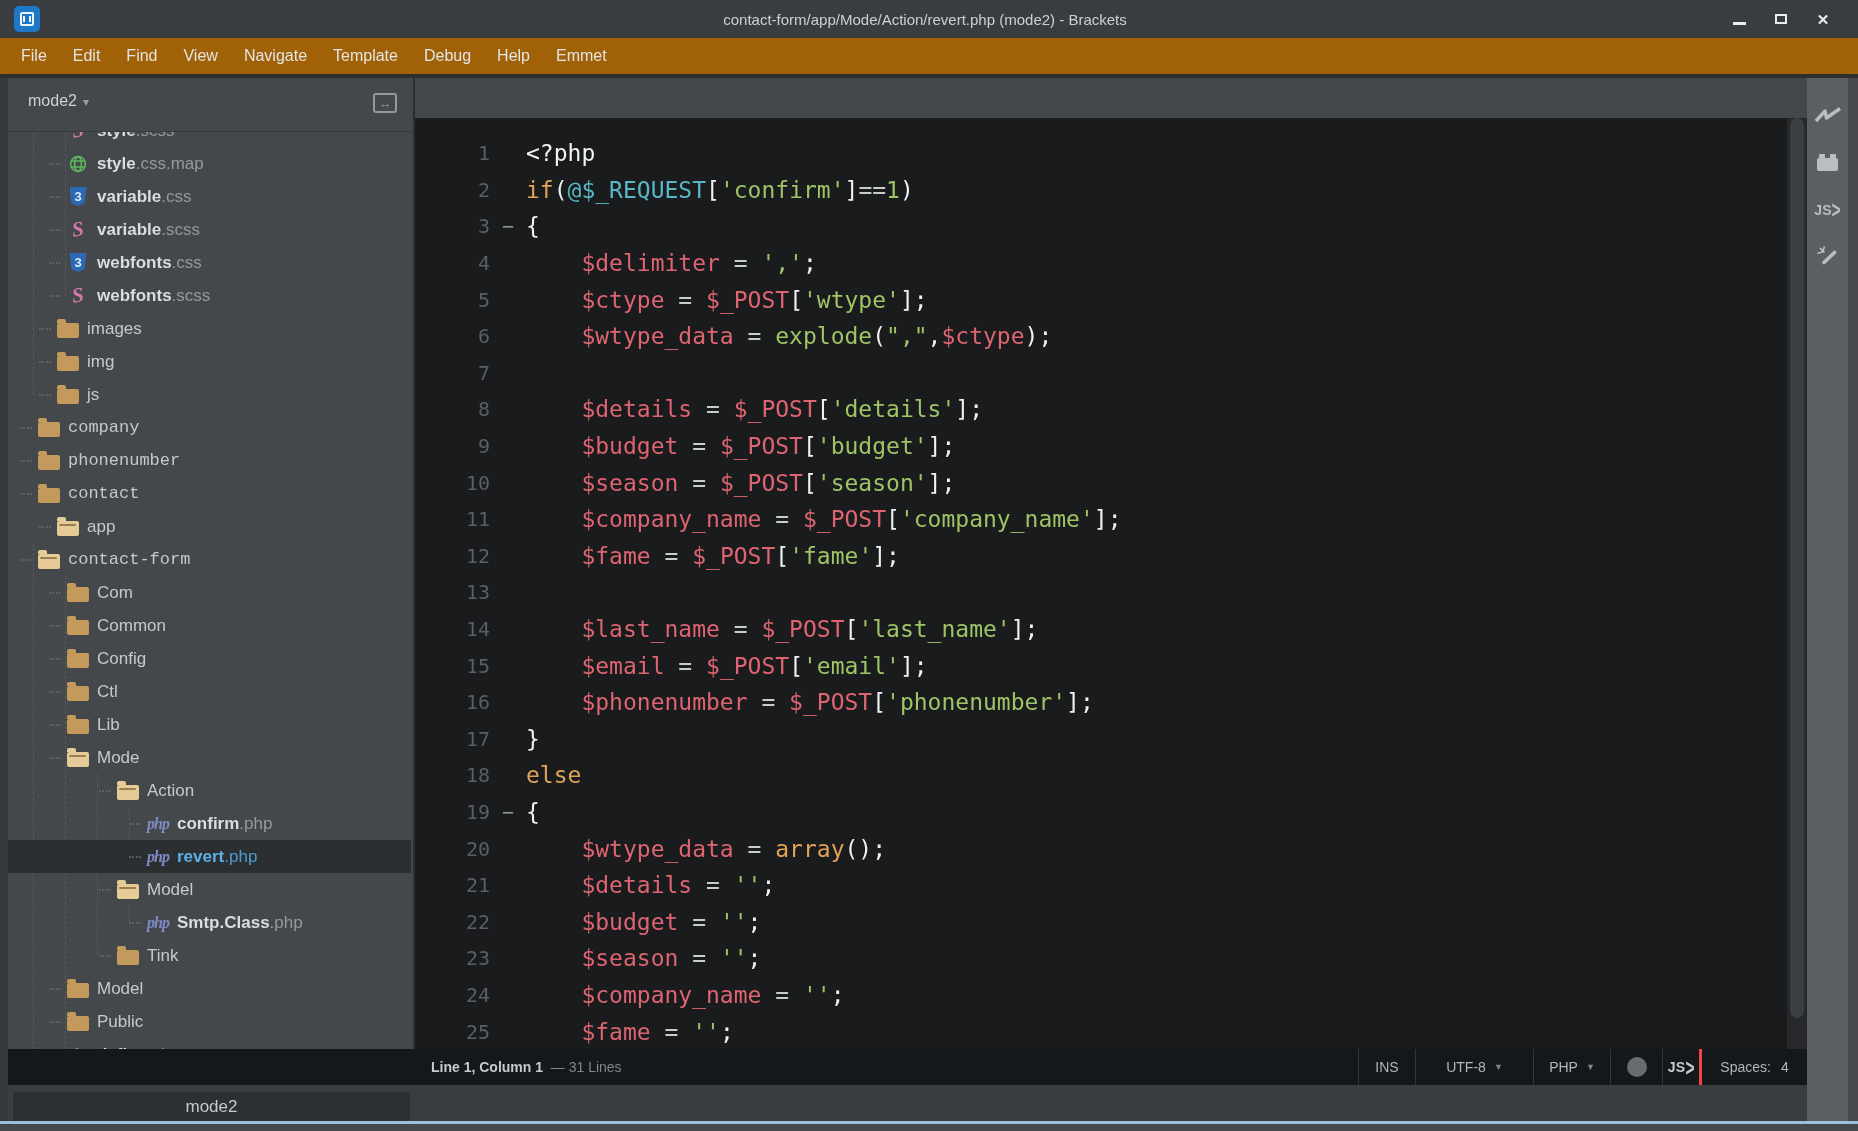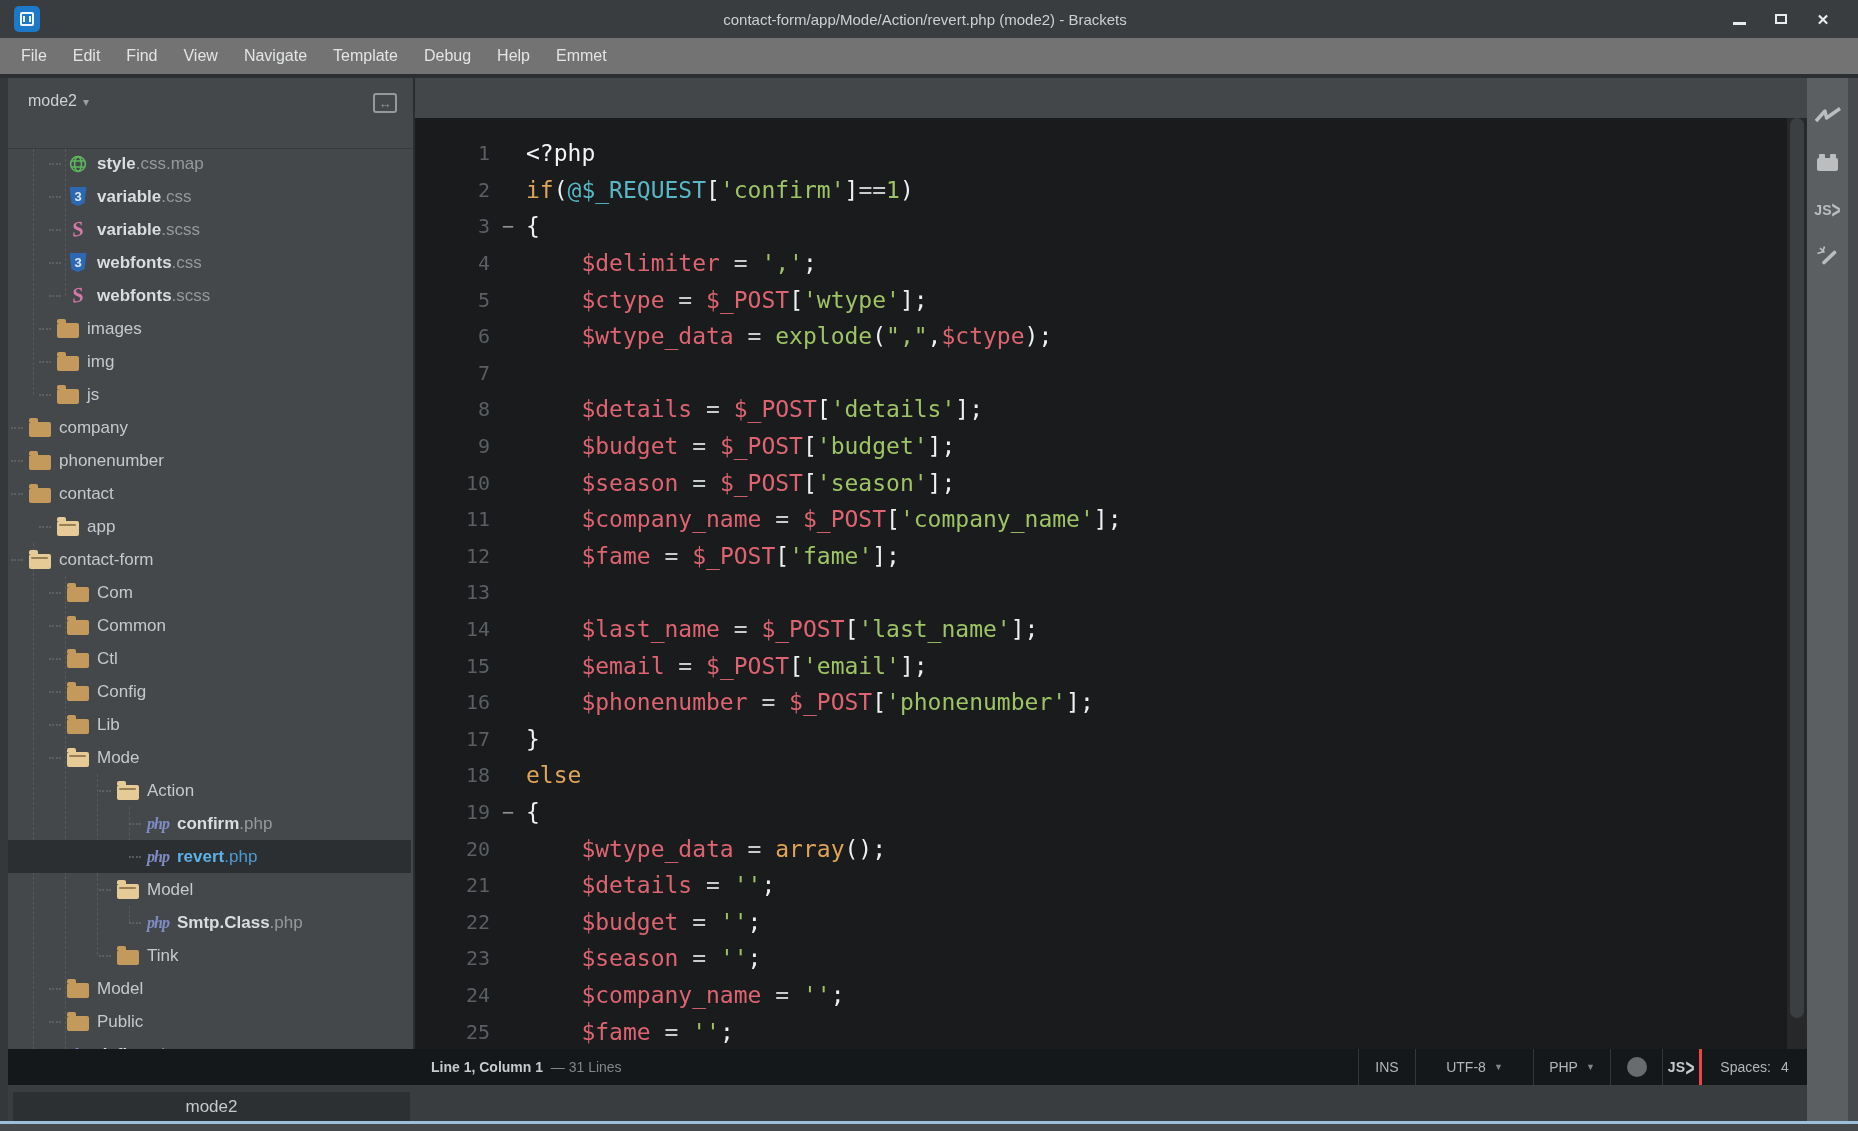--- a/index.html
+++ b/index.html
@@ -32,61 +32,61 @@
   }
   .win-controls { position:absolute; right:6px; top:0; height:38px; display:flex; }
   .win-btn { width:42px; height:38px; display:flex; align-items:center; justify-content:center; color:#e9ebec; }
   .win-btn .min-glyph { width:13px; height:3px; background:#e9ebec; margin-top:8px; }
   .win-btn .max-glyph { width:12px; height:10px; border:2px solid #e9ebec; }
   .win-btn .close-glyph { font-size:15px; font-weight:bold; line-height:1; }
 
   
   .menubar {
     position:absolute; top:38px; left:0; right:0; height:40px;
-    background:#737373; border-bottom:4px solid #2c2f31;
+    background:#a16207; border-bottom:4px solid #2c2f31;
     display:flex; align-items:center; padding-left:8px;
   }
   .menu-item { padding:0 13px; color:#e2e4e5; font-size:16px; line-height:36px; }
 
   
   .left-border { position:absolute; left:0; top:78px; width:8px; height:1043px; background:#35383a; }
 
   
   .sidebar {
     position:absolute; left:8px; top:78px; width:407px; height:1007px;
     background:#45484b; border-right:2px solid #2b2e30; overflow:hidden;
   }
   .file-tree { position:absolute; left:0; top:36px; right:2px; bottom:0; }
   .guide { position:absolute; width:0; border-left:1px dashed #5d6164; opacity:.75; }
   .tree-row { position:relative; height:33px; display:flex; align-items:center; font-size:17px; color:#c6c9cb; }
   .tree-row.selected { background:#2c2f31; }
   .tree-row .conn { width:12px; border-top:2px dotted #62666a; margin-right:4px; flex:none; opacity:.8; }
   .tree-row .icon-box { width:26px; flex:none; display:flex; align-items:center; justify-content:center; margin-right:6px; }
-  .lvl1 { padding-left:3px; } .lvl2 { padding-left:31px; } .lvl3 { padding-left:41px; }
+  .lvl1 { padding-left:12px;font-family:Liberation Mono, monospace; } .lvl2 { padding-left:31px; } .lvl3 { padding-left:41px; }
   .lvl4 { padding-left:91px; } .lvl5 { padding-left:121px; }
   .fname { color:#dadcde; font-weight:bold; white-space:pre; }
   .fext { color:#96999c; white-space:pre; }
   .tree-row.folder-row .fname { color:#c6c9cb; font-weight:normal; }
   .tree-row.selected .fname { color:#5db1e8; }
   .tree-row.selected .fext { color:#4d9bd0; }
 
   .icon-folder { width:22px; height:15px; background:var(--folder,#c49a5c); border-radius:2px; position:relative; margin-top:3px; }
   .icon-folder::before { content:""; position:absolute; top:-4px; left:0; width:9px; height:4px; background:inherit; border-radius:2px 2px 0 0; }
   .icon-folder.open { background:#e6cb96; }
   .icon-folder.open::after { content:""; position:absolute; left:2px; right:3px; top:3px; height:2px; background:rgba(70,52,20,.5); border-radius:1px; }
   .icon-php { font-family:"Liberation Serif", serif; font-style:italic; font-weight:bold; font-size:16px; color:#7e8bc5; letter-spacing:-1px; }
   .icon-scss { font-family:"Liberation Serif", serif; font-style:italic; font-weight:bold; font-size:21px; color:#d478aa; transform:rotate(-8deg); }
   .icon-css {
     width:17px; height:19px; background:#2d68b4; color:#d8e8f8; font-size:13px; font-weight:bold;
     display:flex; align-items:center; justify-content:center;
     clip-path:polygon(0 0,100% 0,88% 86%,50% 100%,12% 86%);
   }
 
   .sidebar-header {
-    position:absolute; top:0; left:0; right:0; height:71px; background:#45484b;
+    position:absolute; top:0; left:0; right:0; height:54px; background:#45484b;
     border-bottom:1px solid rgba(0,0,0,.18);
     text-align:center;
   }
   .project-switcher { position:absolute; left:20px; top:14px; font-size:16px; color:#ced1d3; }
   .project-switcher .caret { color:#9b9fa2; font-size:12px; margin-left:6px; }
   .split-icon {
     position:absolute; right:16px; top:15px; width:24px; height:20px;
     border:2px solid #95999c; border-radius:3px; color:#95999c;
     display:flex; align-items:center; justify-content:center; font-size:13px; line-height:1;
   }
@@ -321,28 +321,28 @@
             <span class="icon-box">
               <span class="icon-folder"></span>
             </span>
             <span class="flabel"><span class="fname">Common</span></span>
           </div>
           <div class="tree-row lvl3 folder-row">
             <i class="conn"></i>
             <span class="icon-box">
               <span class="icon-folder"></span>
             </span>
+            <span class="flabel"><span class="fname">Config</span></span>
+          </div>
+          <div class="tree-row lvl3 folder-row">
+            <i class="conn"></i>
+            <span class="icon-box">
+              <span class="icon-folder"></span>
+            </span>
             <span class="flabel"><span class="fname">Ctl</span></span>
-          </div>
-          <div class="tree-row lvl3 folder-row">
-            <i class="conn"></i>
-            <span class="icon-box">
-              <span class="icon-folder"></span>
-            </span>
-            <span class="flabel"><span class="fname">Config</span></span>
           </div>
           <div class="tree-row lvl3 folder-row">
             <i class="conn"></i>
             <span class="icon-box">
               <span class="icon-folder"></span>
             </span>
             <span class="flabel"><span class="fname">Lib</span></span>
           </div>
           <div class="tree-row lvl3 folder-row">
             <i class="conn"></i>

